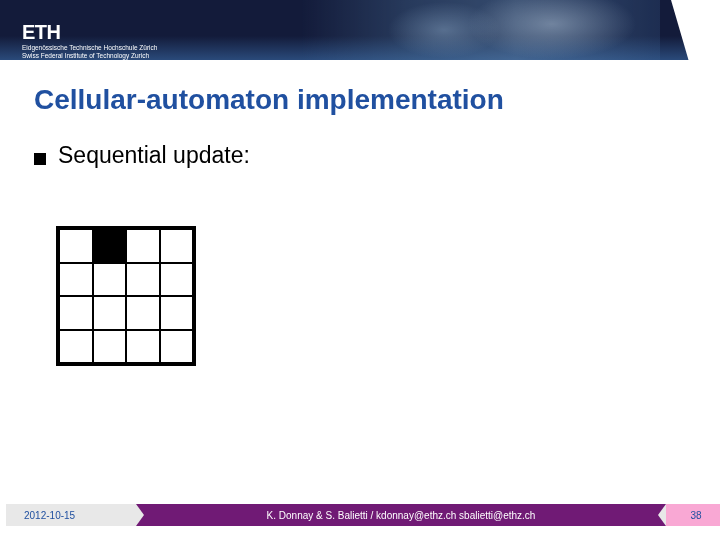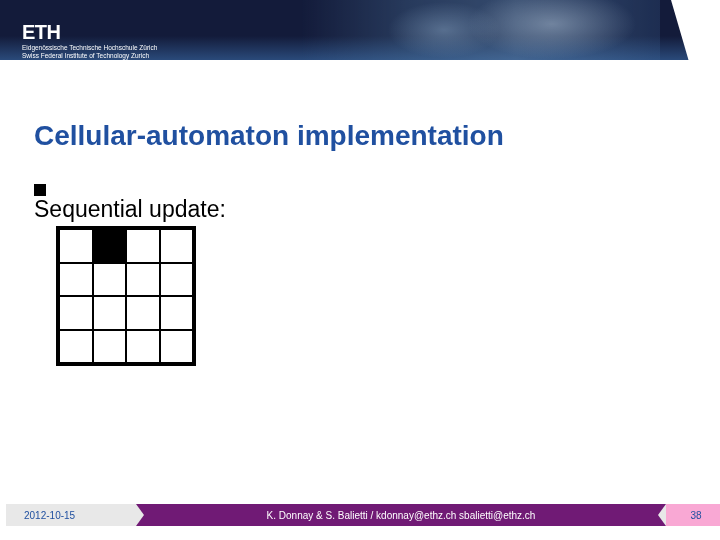--- a/index.html
+++ b/index.html
@@ -54,32 +54,30 @@
   }
   .logo-sub {
     font-size: 6.5px;
     line-height: 1.2;
     margin-top: 2px;
     font-weight: 400;
     white-space: pre-line;
   }
   .content {
     padding: 24px 34px 0 34px;
-    margin-top: 36px;
   }
   .title {
     font-size: 28px;
     font-weight: 700;
     color: #2050a0;
   }
   .bullet-row {
     margin-top: 26px;
     display: flex;
-    align-items: flex-start;
-    flex-direction: column;
+    align-items: center;
   }
   .bullet-mark {
     width: 12px;
     height: 12px;
     background: #000;
     margin-right: 12px;
     margin-top: 6px;
     flex: none;
   }
   .bullet-text {

